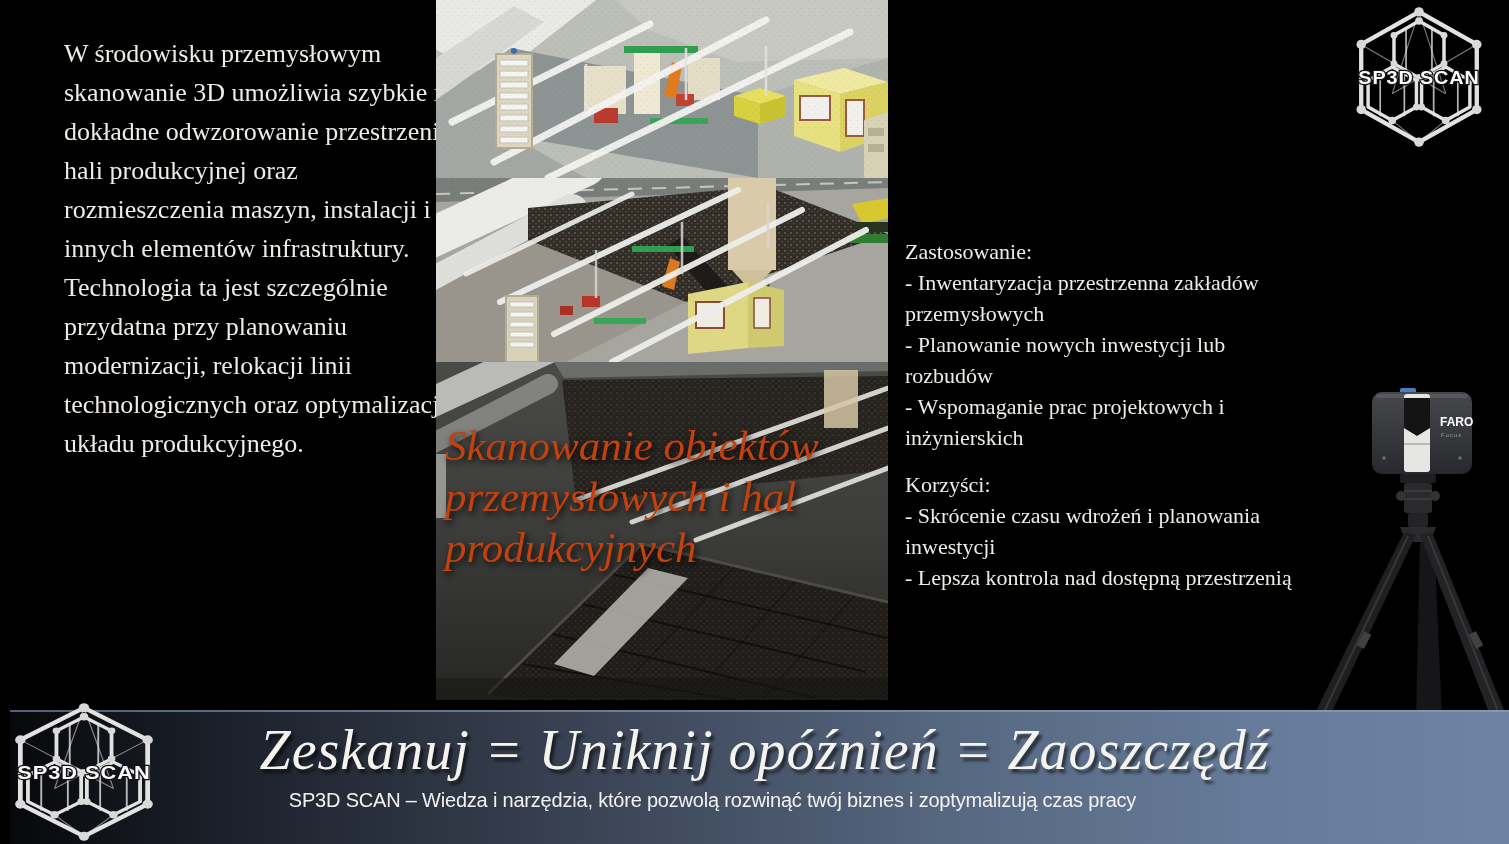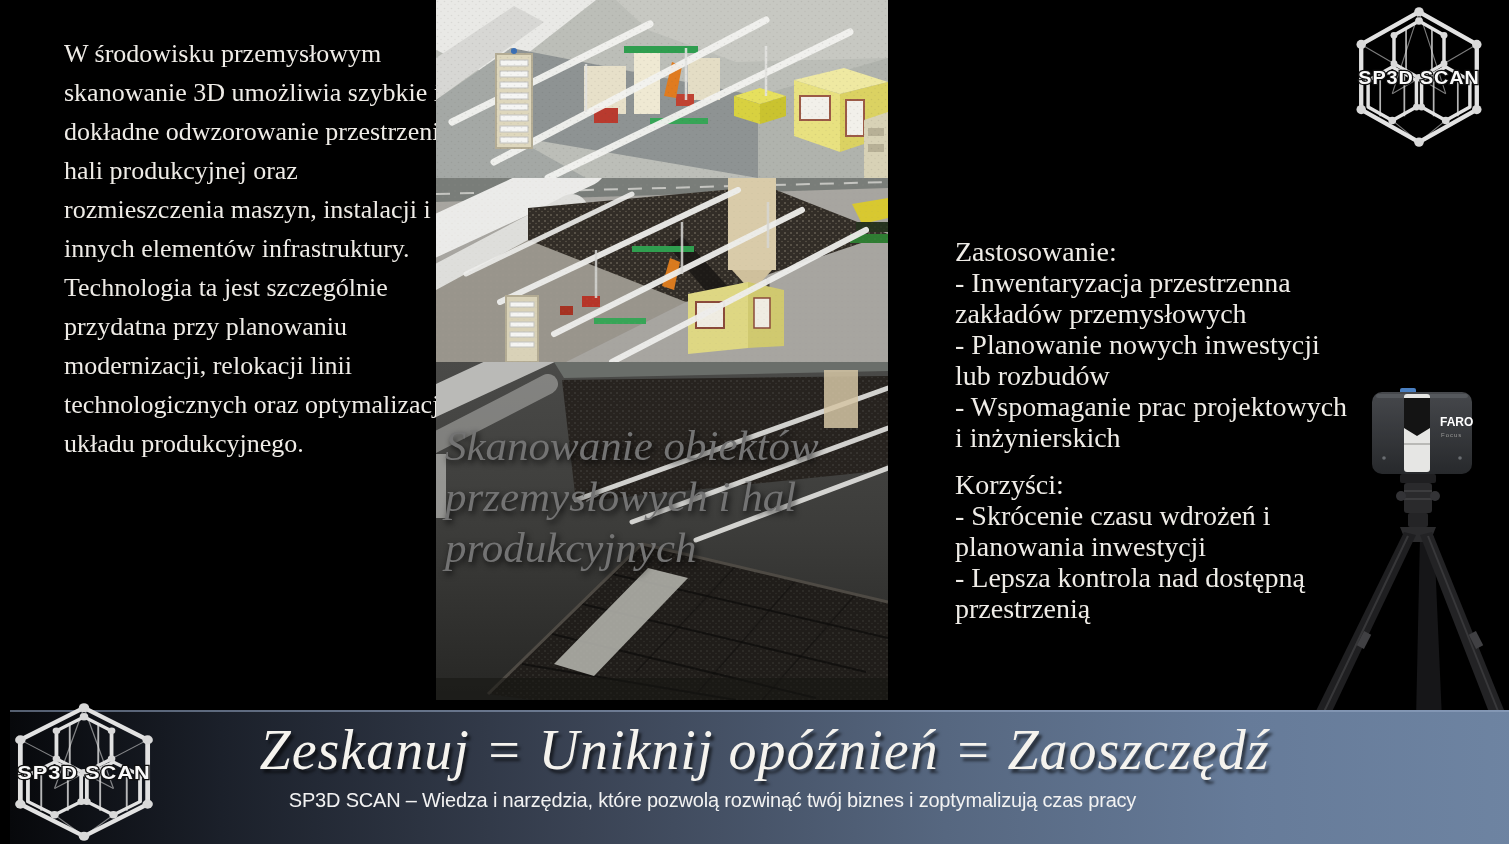--- a/index.html
+++ b/index.html
@@ -5,25 +5,25 @@
   html,body{margin:0;padding:0;background:#000;}
   .slide{position:relative;width:1509px;height:844px;background:#000;overflow:hidden;
          font-family:"Liberation Serif",serif;}
   
   .intro{position:absolute;left:56px;top:26px;width:392px;margin:8px;
          font-size:26px;line-height:39px;color:#efece7;}
   
   .photos{position:absolute;left:436px;top:0;width:452px;height:700px;}
   .photos svg{display:block;}
   .photo-title{position:absolute;left:9px;top:420px;width:440px;
-               font-style:italic;font-size:43px;line-height:51px;color:#737373;
+               font-style:italic;font-size:43px;line-height:51px;color:#c2410c;
                text-shadow:2px 3px 6px rgba(0,0,0,.85);}
   
-  .lists{position:absolute;left:955px;top:236px;width:402px;
-         font-size:28px;line-height:31px;color:#efece7;}
+  .lists{position:absolute;left:905px;top:236px;width:402px;
+         font-size:22px;line-height:31px;color:#efece7;}
   .list-heading{margin:0;}
   .list-heading.benefits{margin-top:16px;}
   .list-item{margin:0;}
   
   .logo{position:absolute;z-index:12;}
   .logo-top{left:1350px;top:6px;width:138px;height:142px;}
   .logo-bottom{left:8px;top:702px;width:152px;height:140px;}
   .logo svg{width:100%;height:100%;}
   
   .scanner{position:absolute;left:1312px;top:384px;width:197px;height:338px;}

